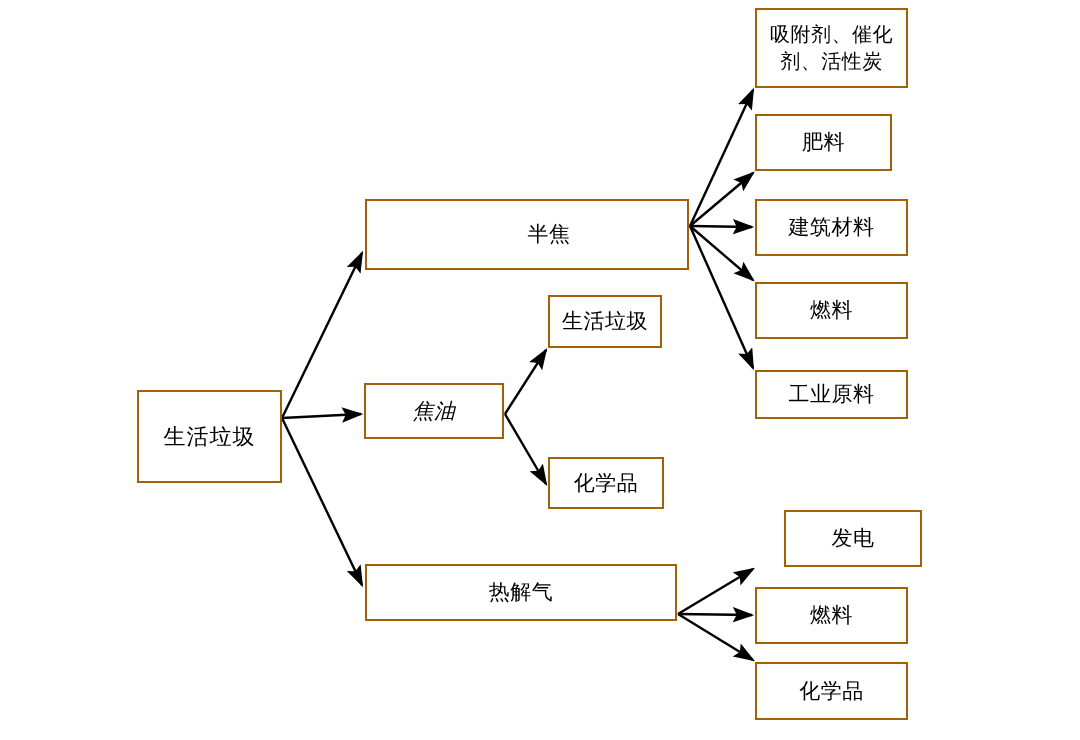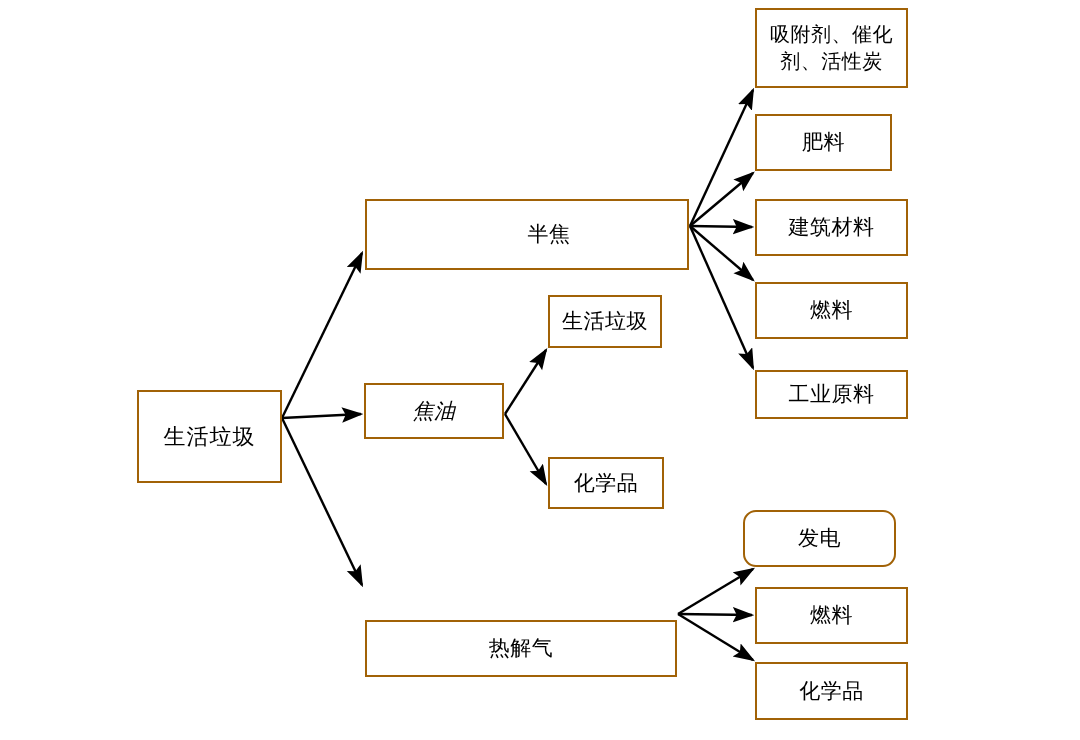--- a/index.html
+++ b/index.html
@@ -80,21 +80,21 @@
   <div id="nodes">
       <div class="node sans" style="left: 137px; top: 367px; width: 145px; height: 93px; margin-top: 23px;">
         <span>生活垃圾</span>
       </div>
       <div class="node" style="left: 365px; top: 199px; width: 324px; height: 71px; padding-left: 44px;">
         <span>半焦</span>
       </div>
       <div class="node" style="left: 364px; top: 383px; width: 140px; height: 56px; font-style: italic;">
         <span>焦油</span>
       </div>
-      <div class="node" style="left: 365px; top: 620px; width: 312px; height: 57px;">
+      <div class="node" style="left: 365px; top: 564px; width: 312px; height: 57px;">
         <span>热解气</span>
       </div>
       <div class="node two-line" style="left: 755px; top: 8px; width: 153px; height: 80px;">
         <span>吸附剂、催化剂、活性炭</span>
       </div>
       <div class="node" style="left: 755px; top: 114px; width: 137px; height: 57px;">
         <span>肥料</span>
       </div>
       <div class="node" style="left: 755px; top: 199px; width: 153px; height: 57px;">
         <span>建筑材料</span>
@@ -104,21 +104,21 @@
       </div>
       <div class="node" style="left: 755px; top: 370px; width: 153px; height: 49px;">
         <span>工业原料</span>
       </div>
       <div class="node" style="left: 548px; top: 295px; width: 114px; height: 53px;">
         <span>生活垃圾</span>
       </div>
       <div class="node" style="left: 548px; top: 457px; width: 116px; height: 52px;">
         <span>化学品</span>
       </div>
-      <div class="node" style="left: 743px; top: 510px; width: 153px; height: 57px; border-radius: 13px;">
+      <div class="node" style="left: 784px; top: 510px; width: 138px; height: 57px;">
         <span>发电</span>
       </div>
       <div class="node" style="left: 755px; top: 587px; width: 153px; height: 57px;">
         <span>燃料</span>
       </div>
       <div class="node" style="left: 755px; top: 662px; width: 153px; height: 58px;">
         <span>化学品</span>
       </div>
     </div>
 

